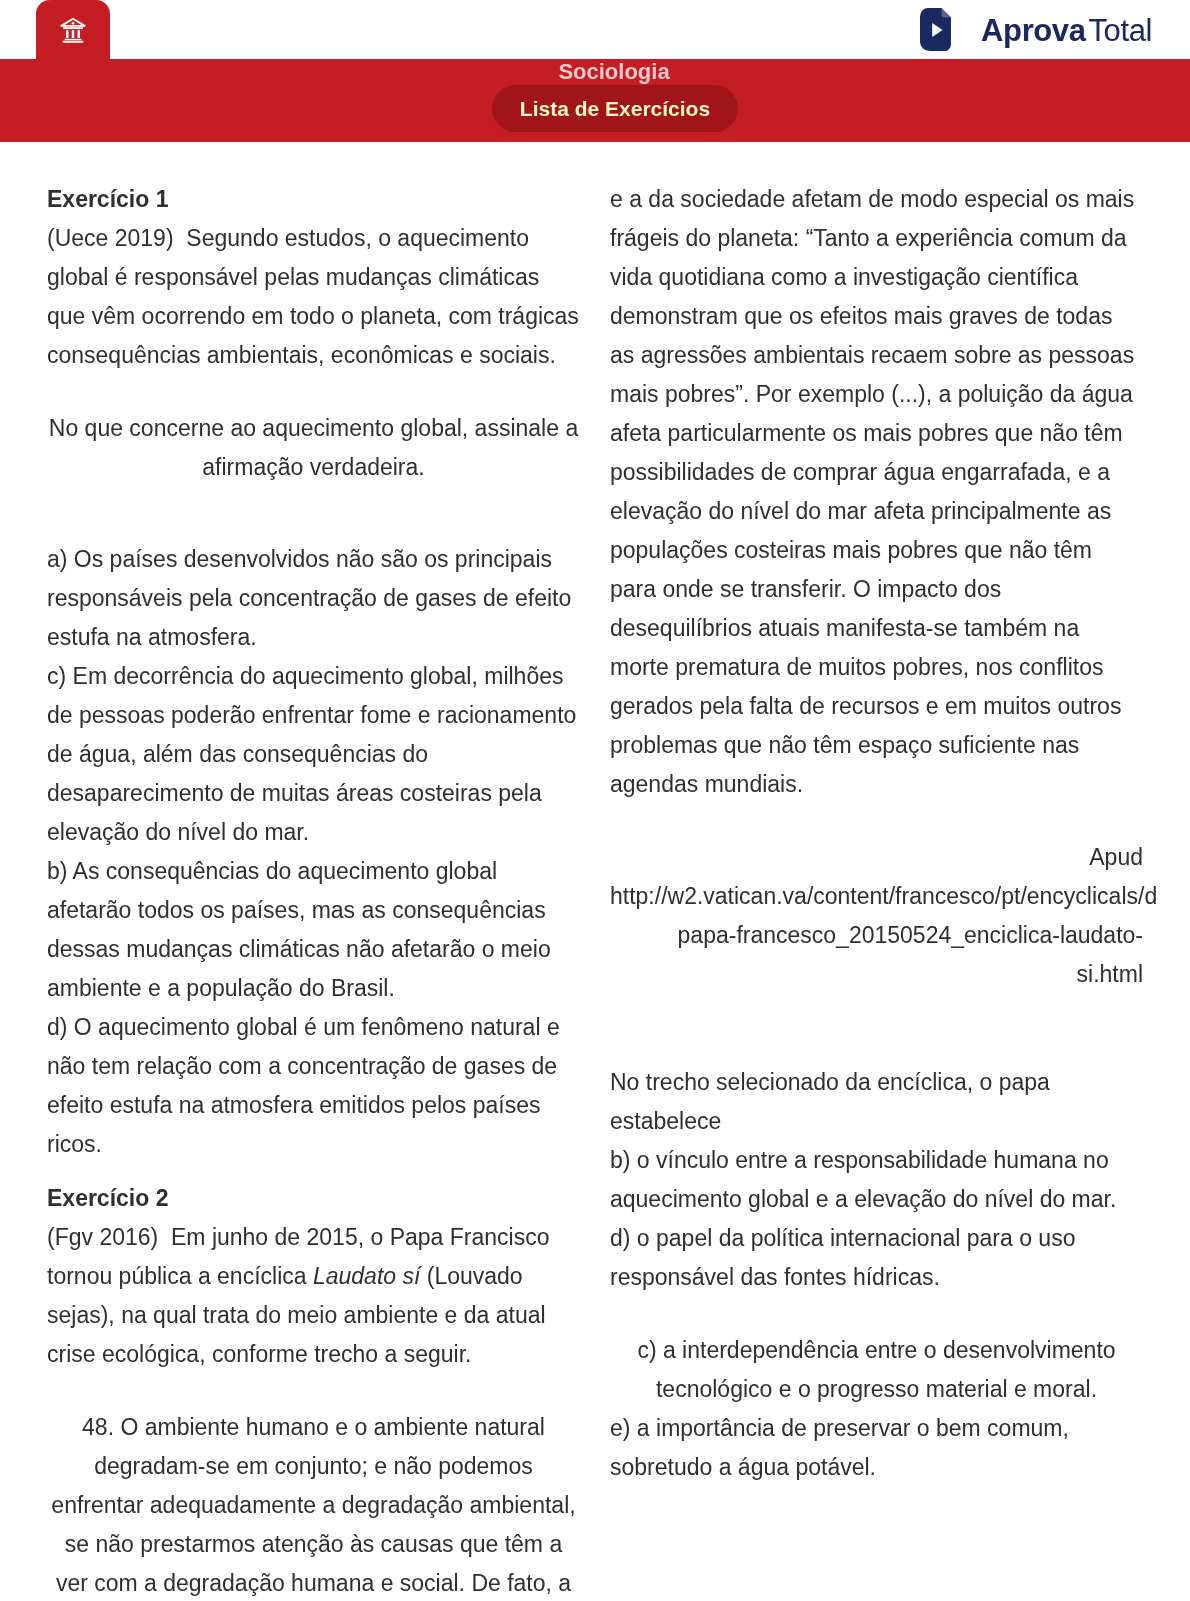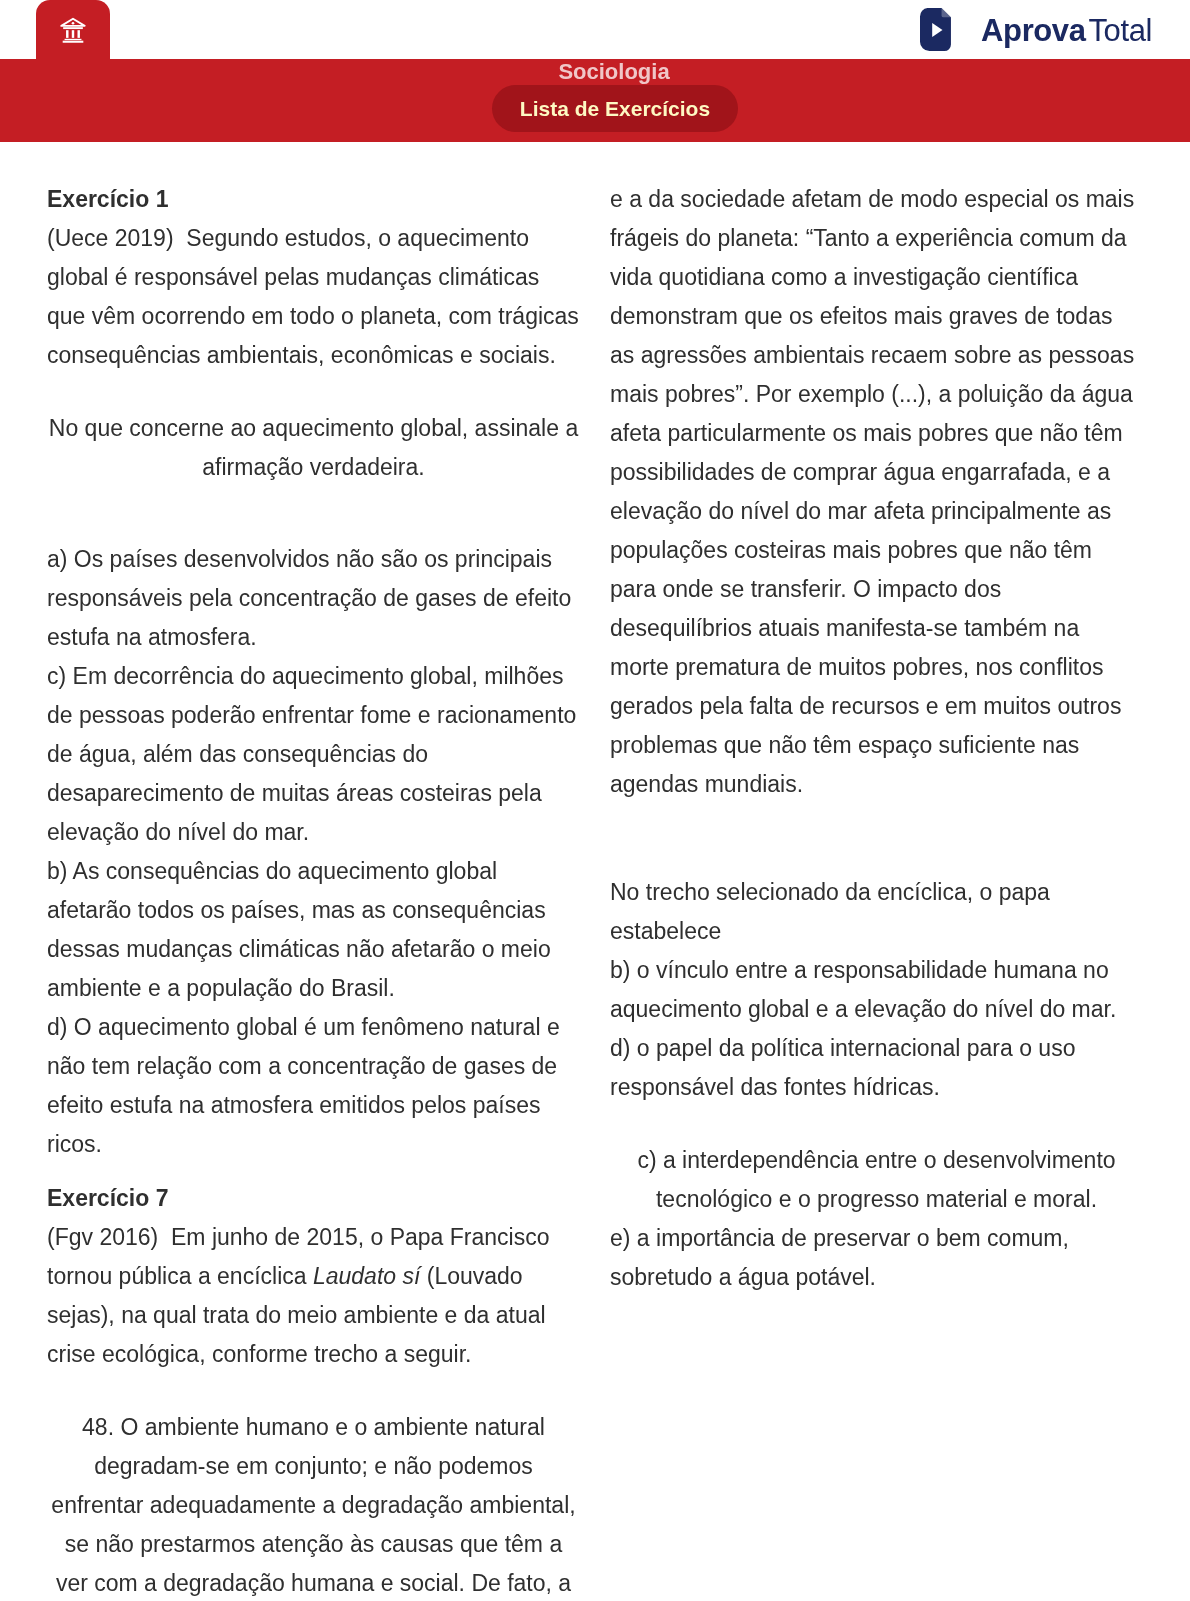--- a/index.html
+++ b/index.html
@@ -75,26 +75,27 @@
 
   <div class="content">
     <div class="col" id="col-left">
         <h3 class="blk">Exercício 1</h3>
         <div class="blk">(Uece 2019)  Segundo estudos, o aquecimento global é responsável pelas mudanças climáticas que vêm ocorrendo em todo o planeta, com trágicas consequências ambientais, econômicas e sociais.</div>
         <div class="blk gap-md">No que concerne ao aquecimento global, assinale a afirmação verdadeira.</div>
         <div class="blk gap-lg">a) Os países desenvolvidos não são os principais responsáveis pela concentração de gases de efeito estufa na atmosfera.</div>
         <div class="blk">c) Em decorrência do aquecimento global, milhões de pessoas poderão enfrentar fome e racionamento de água, além das consequências do desaparecimento de muitas áreas costeiras pela elevação do nível do mar.</div>
         <div class="blk">b) As consequências do aquecimento global afetarão todos os países, mas as consequências dessas mudanças climáticas não afetarão o meio ambiente e a população do Brasil.</div>
         <div class="blk">d) O aquecimento global é um fenômeno natural e não tem relação com a concentração de gases de efeito estufa na atmosfera emitidos pelos países ricos.</div>
-        <h3 class="blk gap-sm">Exercício 7</h3>
+        <h3 class="blk gap-sm">Exercício 2</h3>
         <div class="blk"><span>(Fgv 2016)  Em junho de 2015, o Papa Francisco tornou pública a encíclica </span><em>Laudato sí</em><span> (Louvado sejas), na qual trata do meio ambiente e da atual crise ecológica, conforme trecho a seguir.</span></div>
         <div class="blk gap-md">48. O ambiente humano e o ambiente natural degradam-se em conjunto; e não podemos enfrentar adequadamente a degradação ambiental, se não prestarmos atenção às causas que têm a ver com a degradação humana e social. De fato, a deterioração do meio ambiente</div>
       </div>
     <div class="col" id="col-right">
         <div class="blk">e a da sociedade afetam de modo especial os mais frágeis do planeta: “Tanto a experiência comum da vida quotidiana como a investigação científica demonstram que os efeitos mais graves de todas as agressões ambientais recaem sobre as pessoas mais pobres”. Por exemplo (...), a poluição da água afeta particularmente os mais pobres que não têm possibilidades de comprar água engarrafada, e a elevação do nível do mar afeta principalmente as populações costeiras mais pobres que não têm para onde se transferir. O impacto dos desequilíbrios atuais manifesta-se também na morte prematura de muitos pobres, nos conflitos gerados pela falta de recursos e em muitos outros problemas que não têm espaço suficiente nas agendas mundiais.</div>
+        <div class="blk gap-md ta-right"><div>Apud</div><div class="nowrap-left">http://w2.vatican.va/content/francesco/pt/encyclicals/d</div><div>papa-francesco_20150524_enciclica-laudato-</div><div>si.html</div></div>
         <div class="blk gap-xl">No trecho selecionado da encíclica, o papa estabelece</div>
         <div class="blk">b) o vínculo entre a responsabilidade humana no aquecimento global e a elevação do nível do mar.</div>
         <div class="blk">d) o papel da política internacional para o uso responsável das fontes hídricas.</div>
         <div class="blk gap-md">c) a interdependência entre o desenvolvimento tecnológico e o progresso material e moral.</div>
         <div class="blk">e) a importância de preservar o bem comum, sobretudo a água potável.</div>
       </div>
   </div>
 
 </div>
 

